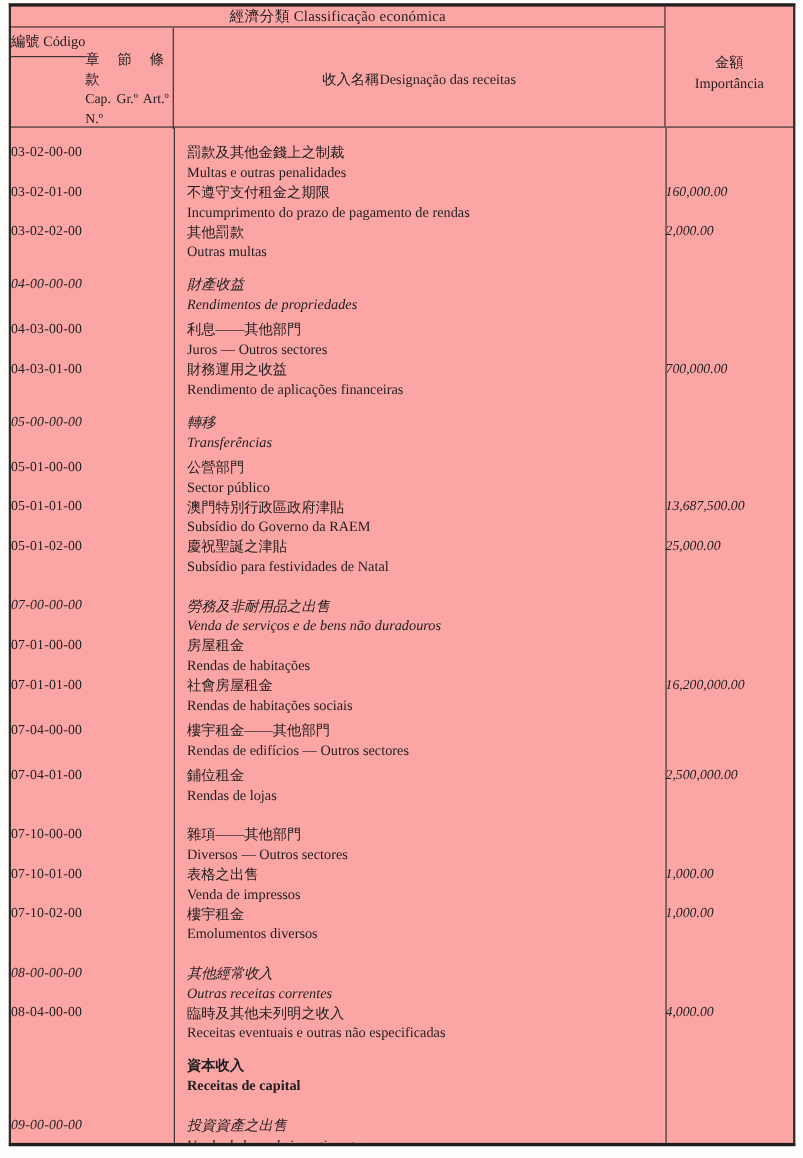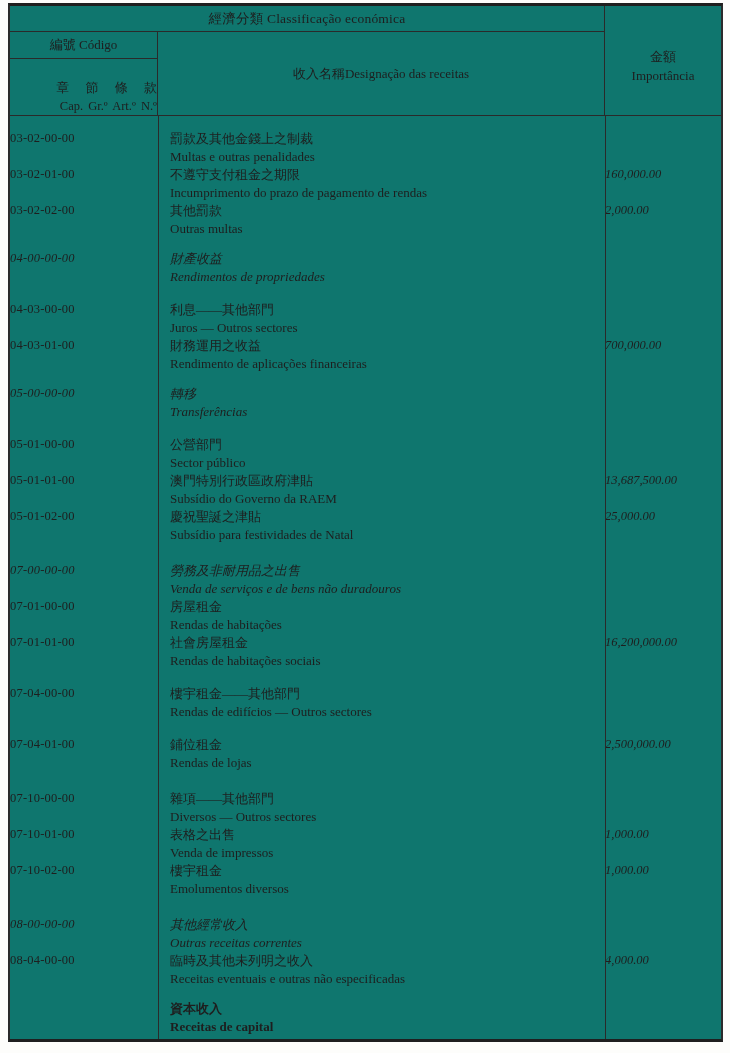--- a/index.html
+++ b/index.html
@@ -12,39 +12,39 @@
     -webkit-font-smoothing:antialiased;
   }
   .sheet{position:absolute;left:0;top:0;width:730px;height:1053px;}
   .tbl{
     position:absolute;left:8px;top:3px;width:715px;height:1039px;
     box-sizing:border-box;
     border-top:3px solid #1f1f1f;
     border-bottom:3px solid #1f1f1f;
     border-left:2px solid #2a2a2a;
     border-right:2px solid #2a2a2a;
-    background:#0f766e;
+    background:#fca5a5;
     display:flex;flex-direction:column;
   }
   
   .hdr{
     display:flex;flex-direction:row;
     height:110px;box-sizing:border-box;
     border-bottom:1px solid #2a2a2a;
     flex:0 0 auto;
   }
   .hdr-left{width:595px;box-sizing:border-box;border-right:1px solid #2a2a2a;display:flex;flex-direction:column;}
   .hdr-classification{
     height:35px;box-sizing:border-box;
     border-bottom:1px solid #2a2a2a;
     display:flex;align-items:center;justify-content:center;
     font-size:13.5px;letter-spacing:.2px;
   }
   .hdr-left-lower{flex:1;display:flex;flex-direction:row;}
-  .hdr-code-col{width:148px;box-sizing:border-box;border-right:1px solid #2a2a2a;display:flex;flex-direction:column;}
+  .hdr-code-col{width:148px;box-sizing:border-box;border-right:1px solid #2a2a2a;display:flex;flex-direction:row;}
   .hdr-code-label{
     height:27px;box-sizing:border-box;border-bottom:1px solid #2a2a2a;
     display:flex;align-items:center;justify-content:center;font-size:13px;
   }
   .hdr-code-cols{flex:1;display:flex;flex-direction:column;align-items:flex-end;justify-content:center;line-height:18px;margin-top:20px;}
   .hdr-code-cols .zh{font-size:13px;word-spacing:13px;}
   .hdr-code-cols .pt{font-size:12.5px;word-spacing:2px;}
   .hdr-designation{flex:1;display:flex;flex-direction:row;align-items:center;justify-content:center;line-height:19px;font-size:13px;}
   .hdr-amount{flex:1;display:flex;flex-direction:column;align-items:center;justify-content:center;line-height:19px;font-size:13px;margin-top:10px;}
   
@@ -62,21 +62,21 @@
     line-height:17.5px;
     font-size:13px;
   }
   .block .code{font-size:12.5px;letter-spacing:.2px;}
   .block .desig{padding-left:12px;}
   .block .amount{padding-right:12px;font-size:12.5px;font-style:italic;}
   .block.em-italic .code,
   .block.em-italic .desig{font-style:italic;}
   .block.em-bold .desig{font-weight:bold;}
   .gap-none{margin-top:1px;}
-  .gap-sm{margin-top:16px;}
+  .gap-sm{margin-top:6px;}
   .gap-md{margin-top:13px;}
   .gap-lg{margin-top:19px;}
 </style>
 </head>
 <body>
 
 <div class="sheet">
   <div class="tbl">
 
     <div class="hdr">

